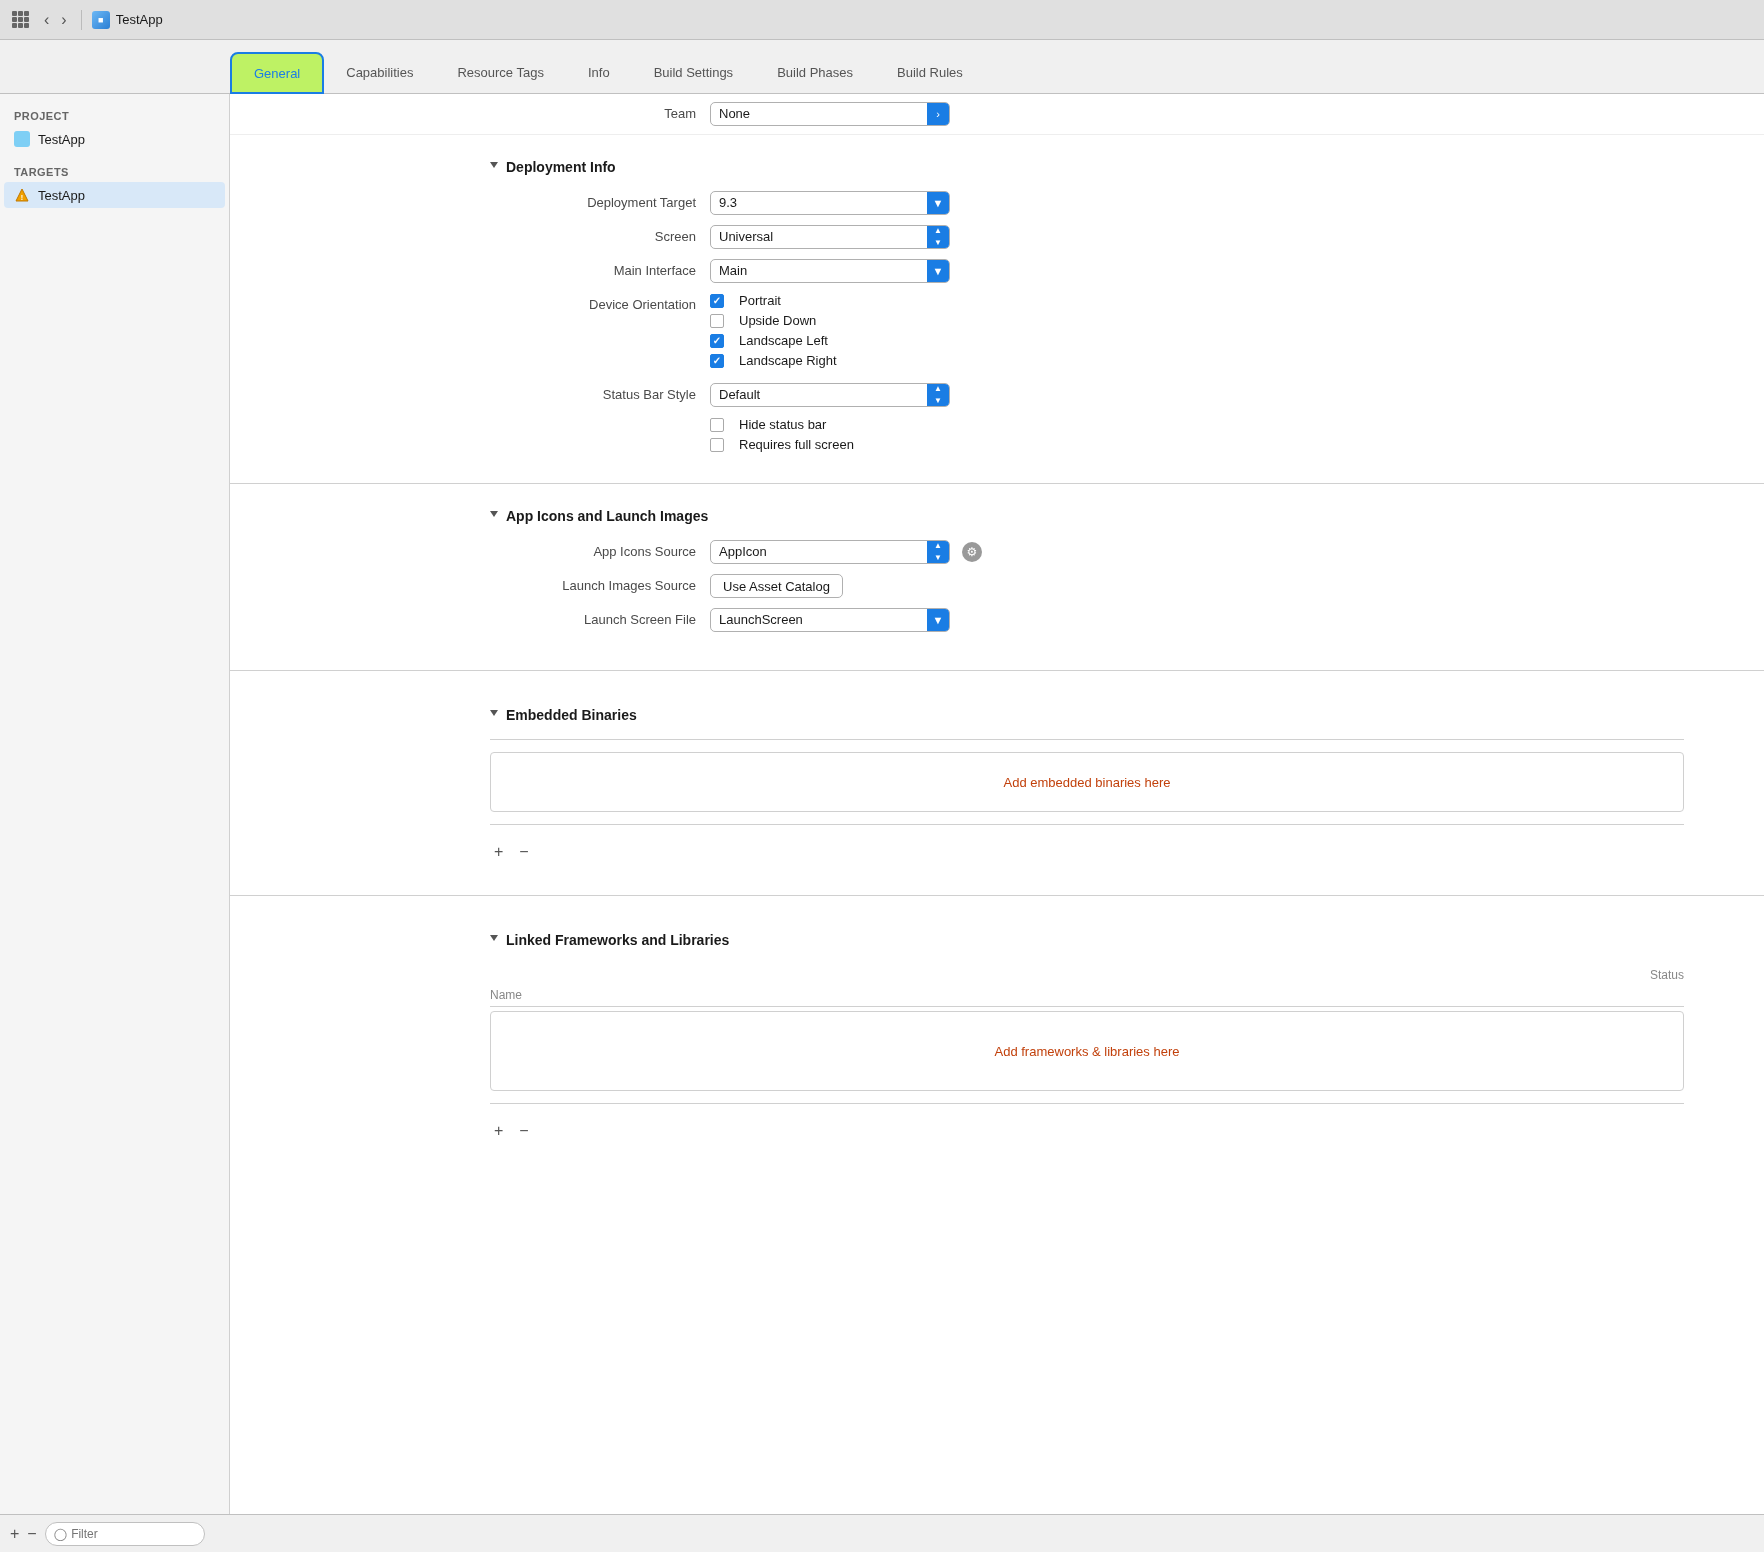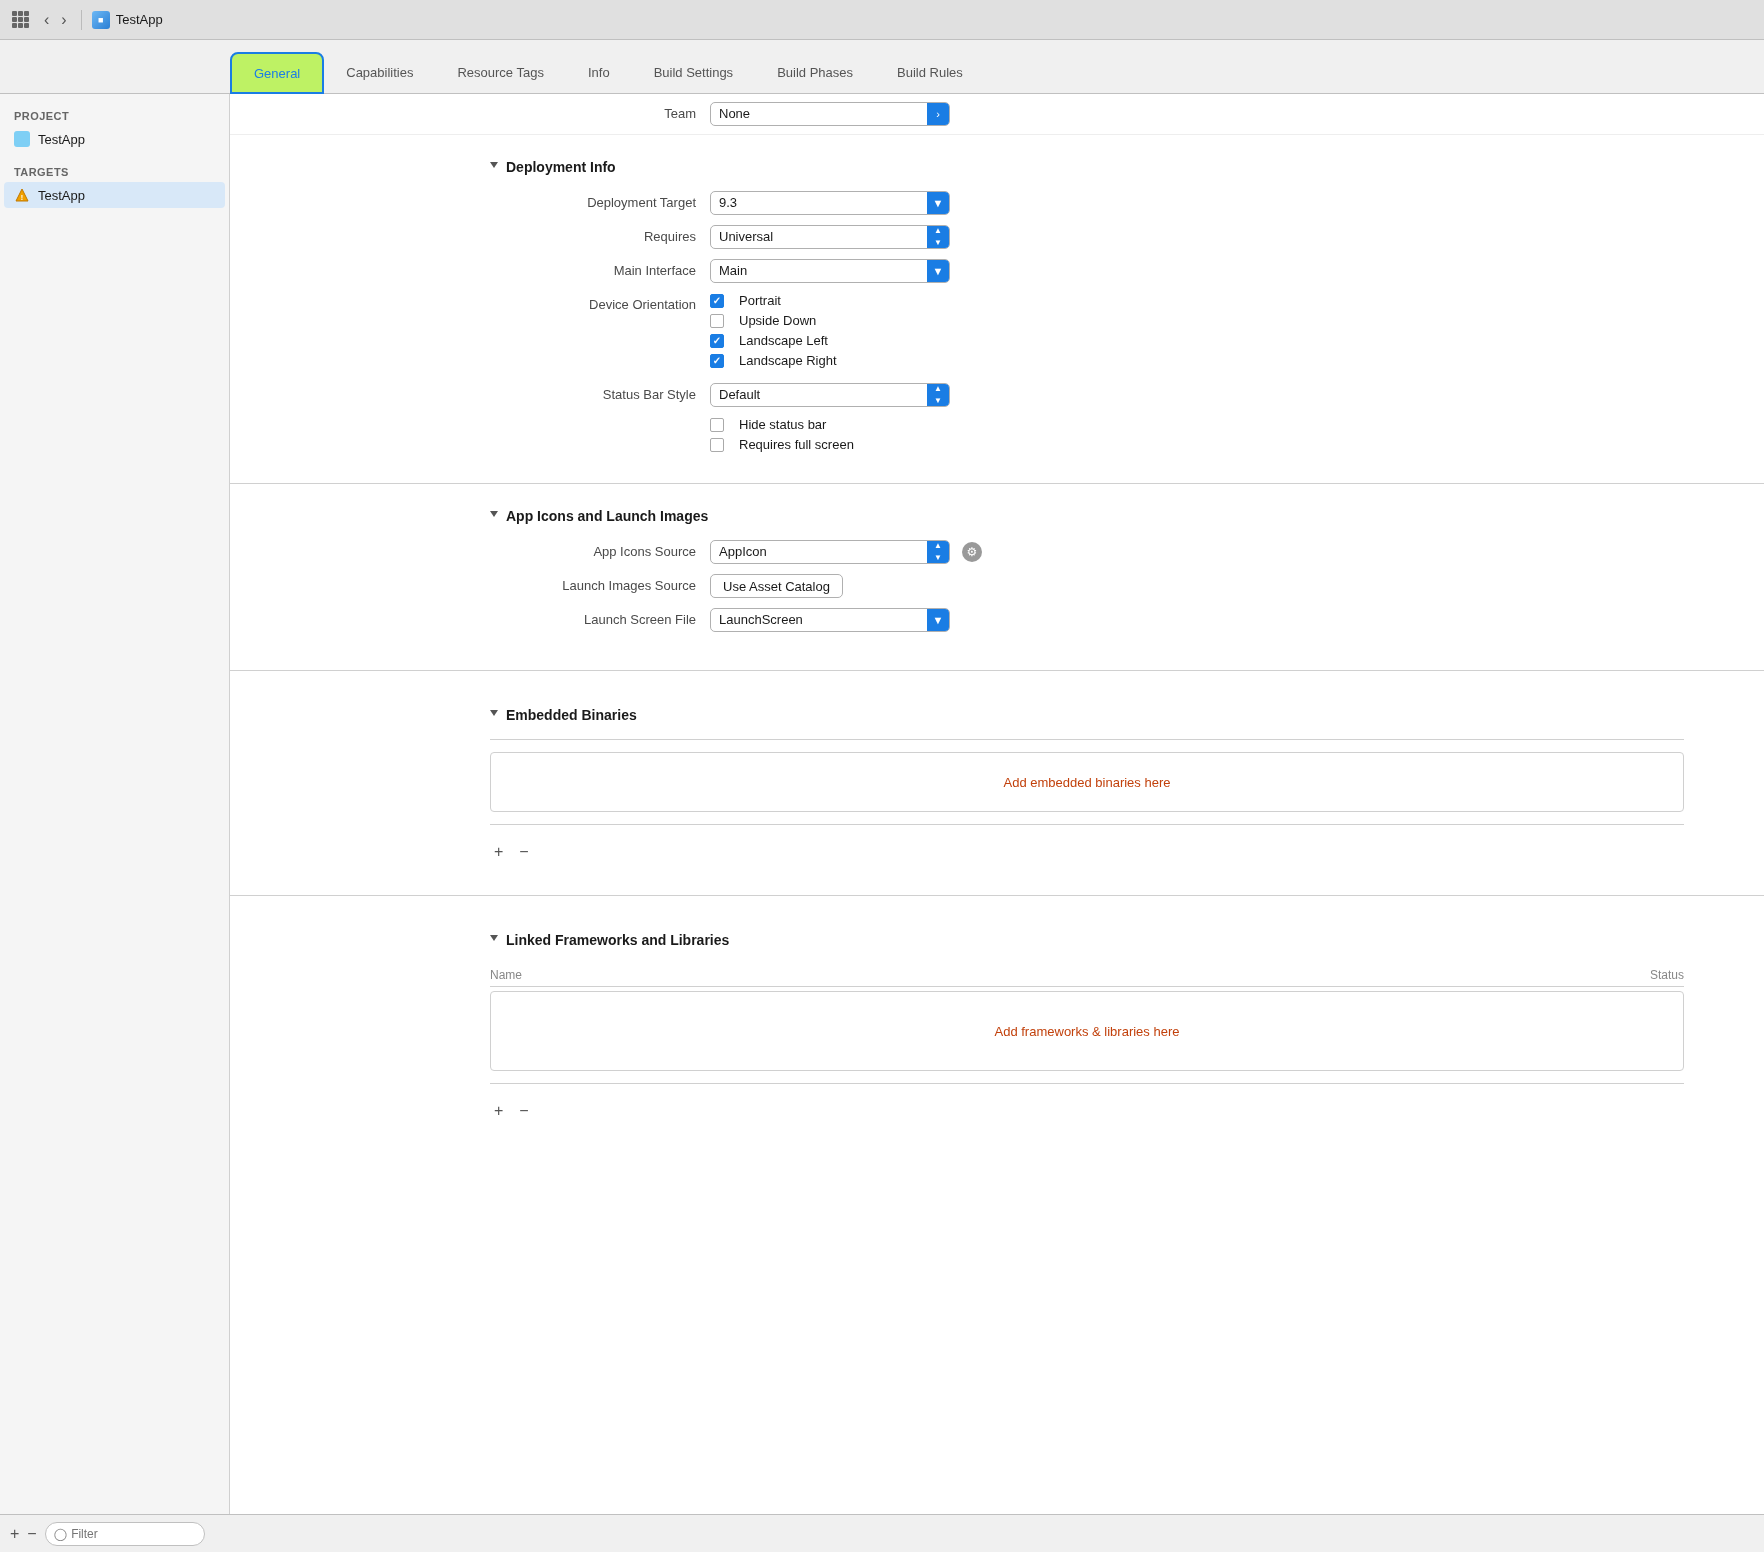--- a/index.html
+++ b/index.html
@@ -426,21 +426,21 @@
           <div class="dropdown">
             <span class="dropdown-text">9.3</span>
             <div class="dropdown-btn dropdown-blue">
               <span class="dropdown-btn-arrows">▼</span>
             </div>
           </div>
         </div>
       </div>
 
       <div class="form-row">
-        <span class="form-label">Requires</span>
+        <span class="form-label">Screen</span>
         <div class="form-control">
           <div class="dropdown">
             <span class="dropdown-text">Universal</span>
             <div class="dropdown-btn" style="background:#1a7de4;display:flex;flex-direction:column;">
               <span style="color:white;font-size:8px;line-height:12px;text-align:center;">▲</span>
               <span style="color:white;font-size:8px;line-height:12px;text-align:center;">▼</span>
             </div>
           </div>
         </div>
       </div>
@@ -570,21 +570,21 @@
     </div>
 
     <div class="divider"></div>
 
     <div class="section">
       <div class="section-header">
         <div class="triangle open"></div>
         <span class="section-title">Linked Frameworks and Libraries</span>
       </div>
       <div class="table-header">
-        <span class="table-header-cell" style="flex:1;">Name</span>
+        <span class="table-header-cell" style="flex:1;margin-top:20px;">Name</span>
         <span class="table-header-cell" style="width:120px;text-align:right;">Status</span>
       </div>
       <div class="empty-area" style="min-height:80px;">
         <span>Add frameworks &amp; libraries here</span>
       </div>
       <div class="divider"></div>
       <div class="plus-minus-bar">
         <button>+</button>
         <button>−</button>
       </div>

